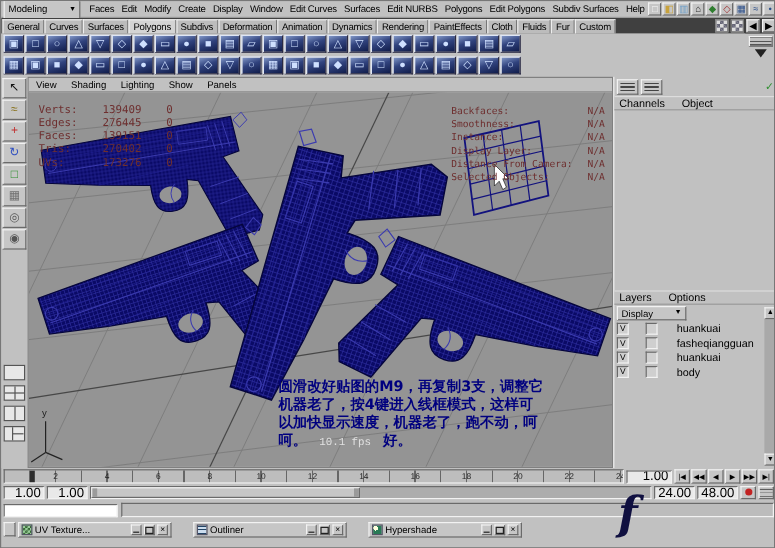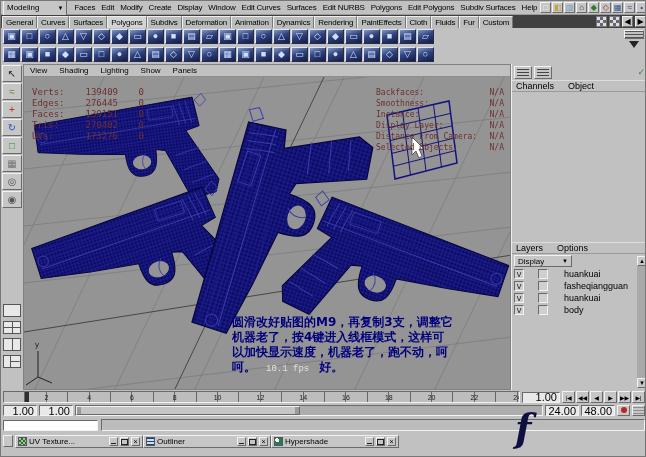--- a/index.html
+++ b/index.html
@@ -571,21 +571,21 @@
     <span class="prefsbtn raised"></span>
   </div>
 
   <div id="commandrow">
     <input id="cmdinput" class="field" value="" style="">
     <div id="cmdfeedback"></div>
   </div>
 
   <div id="panelsbar">
     <span class="pbargrip raised"></span>
-    <div style="display:flex;gap:0">
+    <div style="display:flex;gap:18px">
 
         <div class="minibar raised">
           <span class="pbicon" data-type="uv"></span>
           <span class="pbtitle">UV Texture...</span>
           <span class="wbtn raised min"></span>
           <span class="wbtn raised max"></span>
           <span class="wbtn raised">×</span>
         </div>
 
         <div class="minibar raised">

